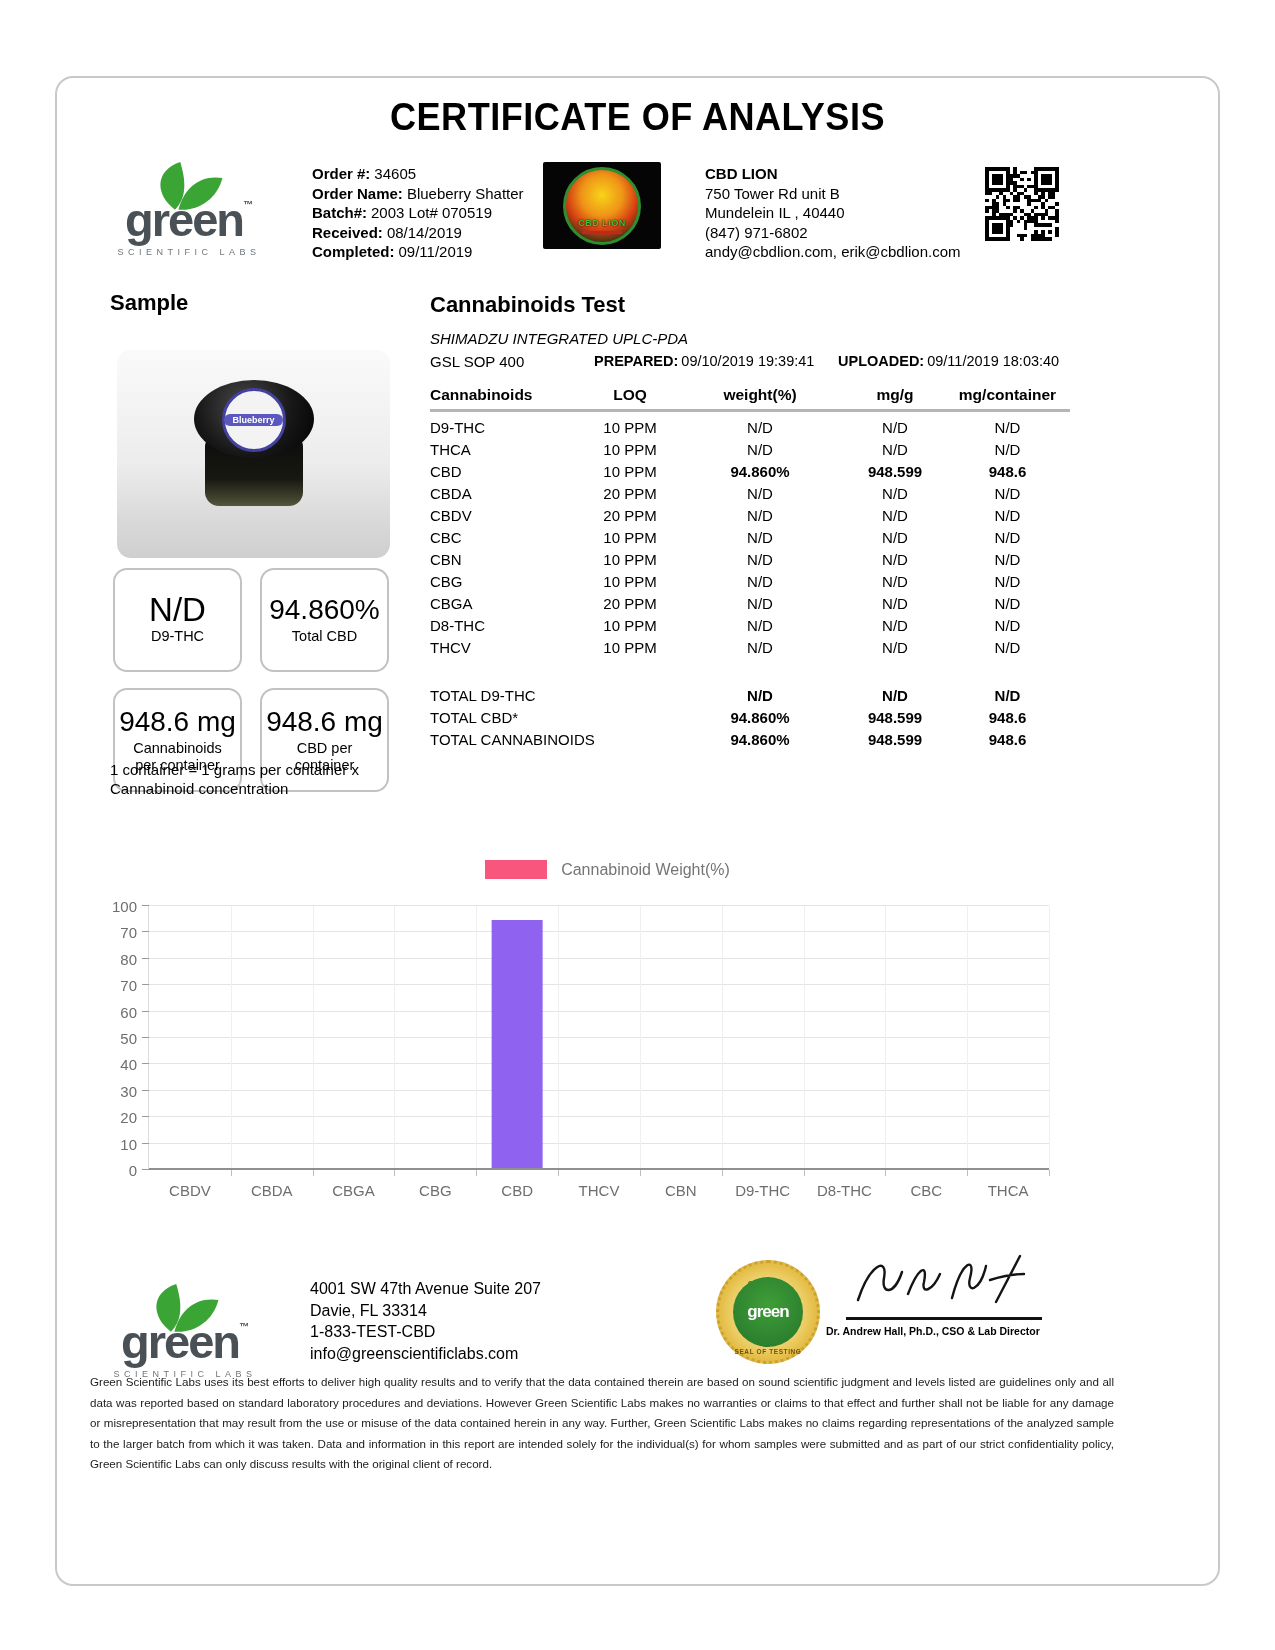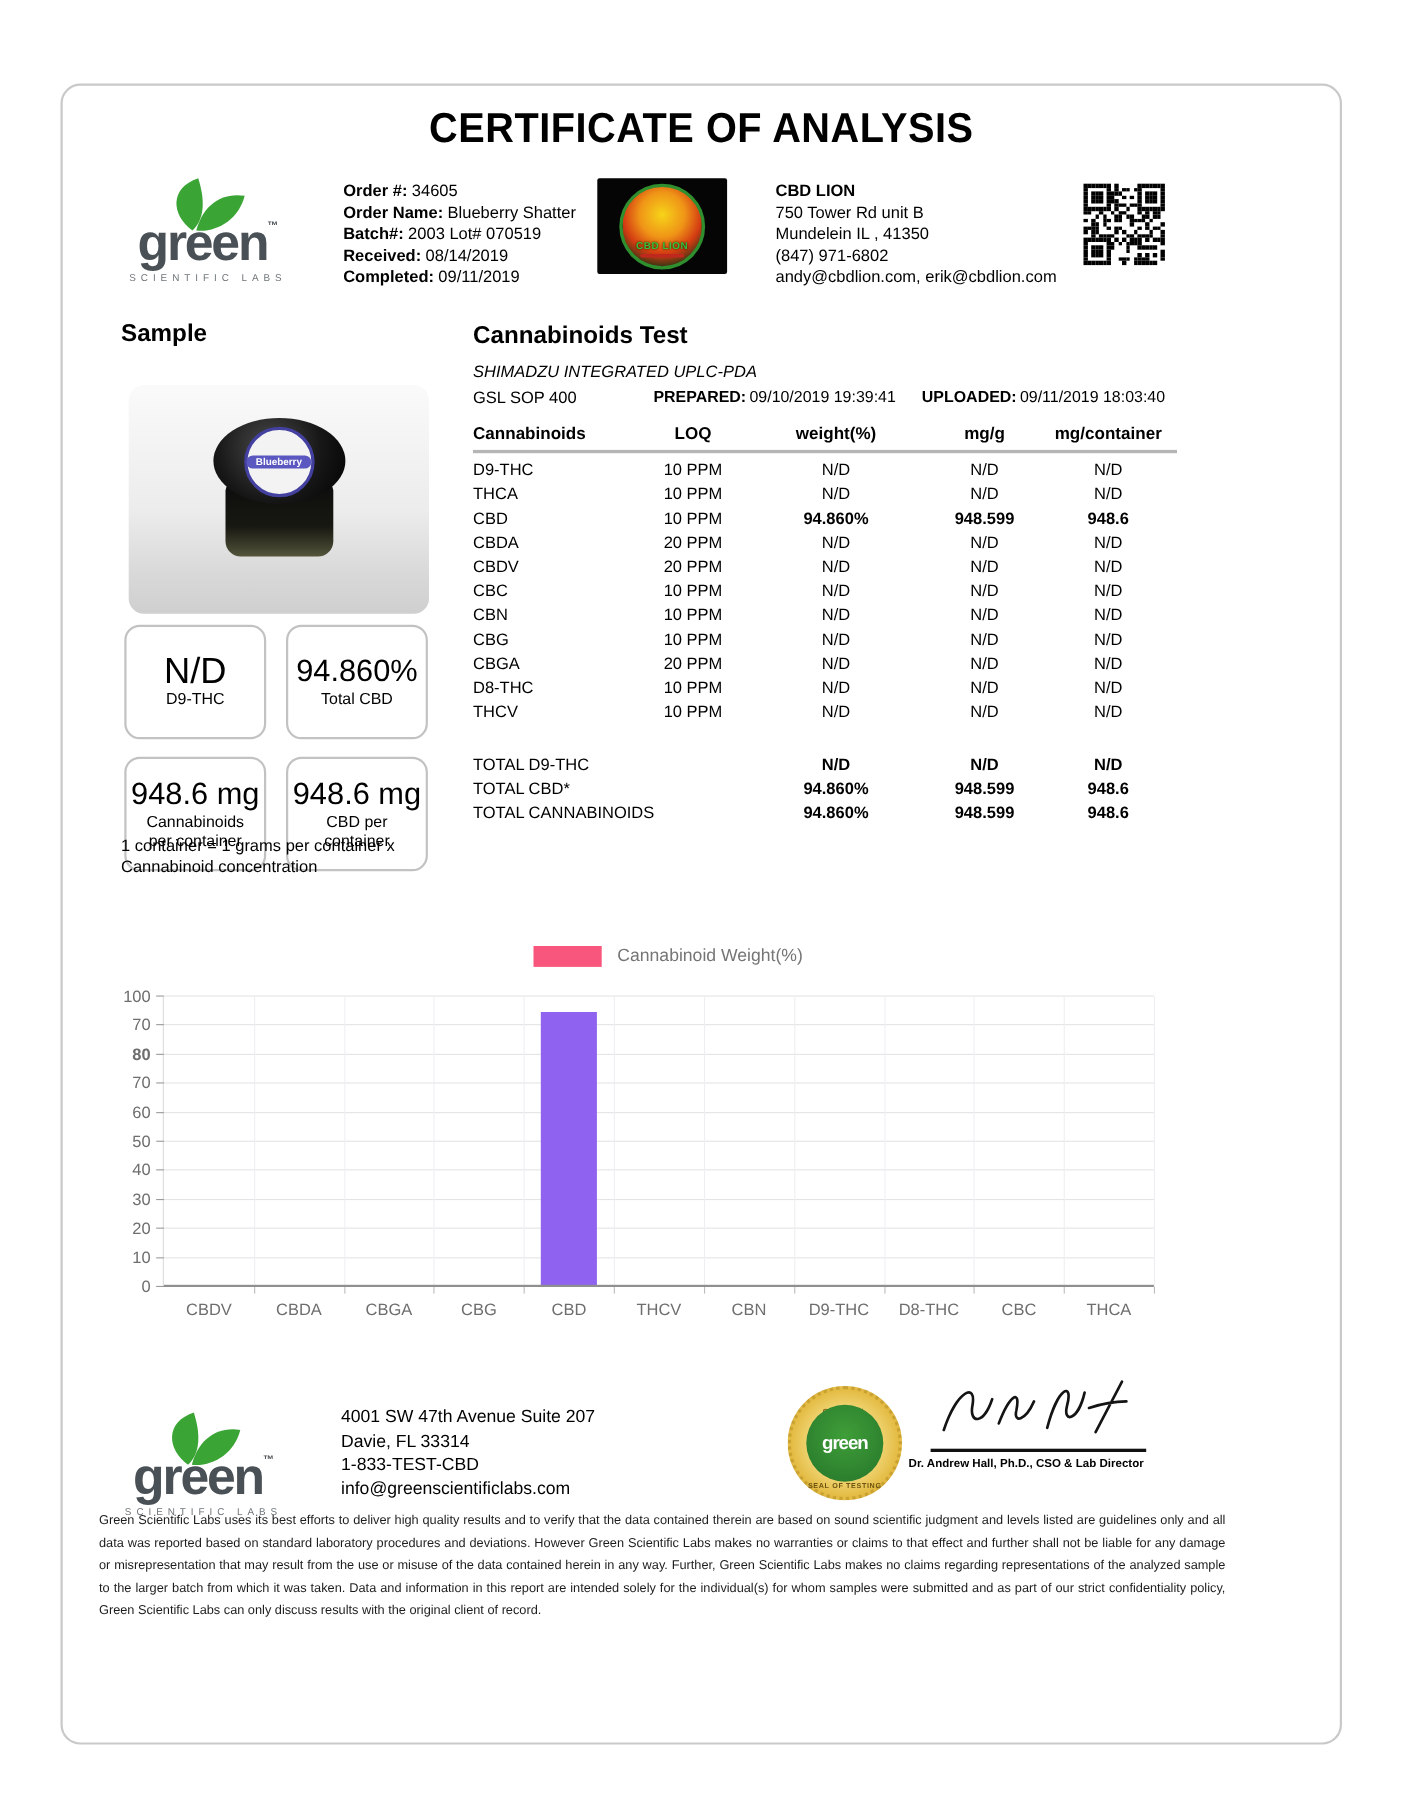--- a/index.html
+++ b/index.html
@@ -152,21 +152,21 @@
   <div class="lion-logo">
     <div class="lion-circle">
       <div class="lion-name">CBD LION</div>
       <div class="lion-subline"></div>
     </div>
   </div>
 
   <div class="client-info">
     <div class="cname">CBD LION</div>
     <div>750 Tower Rd unit B</div>
-    <div>Mundelein IL , 41350</div>
+    <div>Mundelein IL , 40440</div>
     <div>(847) 971-6802</div>
     <div>andy@cbdlion.com, erik@cbdlion.com</div>
   </div>
 
   <div class="qr">
       <div class="qrc"></div>
       <div class="qrc"></div>
       <div class="qrc"></div>
       <div class="qrc"></div>
       <div class="qrc"></div>
@@ -779,21 +779,21 @@
         <div class="ytick" style="bottom: 50%;"></div>
         <div class="ylab" style="bottom: 50%;">50</div>
         <div class="hgrid" style="bottom: 60%;"></div>
         <div class="ytick" style="bottom: 60%;"></div>
         <div class="ylab" style="bottom: 60%;">60</div>
         <div class="hgrid" style="bottom: 70%;"></div>
         <div class="ytick" style="bottom: 70%;"></div>
         <div class="ylab" style="bottom: 70%;">70</div>
         <div class="hgrid" style="bottom: 80%;"></div>
         <div class="ytick" style="bottom: 80%;"></div>
-        <div class="ylab" style="bottom: 80%; font-weight: bold;">80</div>
+        <div class="ylab" style="bottom: 80%;">80</div>
         <div class="hgrid" style="bottom: 90%;"></div>
         <div class="ytick" style="bottom: 90%;"></div>
         <div class="ylab" style="bottom: 90%;">70</div>
         <div class="hgrid" style="bottom: 100%;"></div>
         <div class="ytick" style="bottom: 100%;"></div>
         <div class="ylab" style="bottom: 100%;">100</div>
         <div class="vgrid" style="left: 9.09091%;"></div>
         <div class="xtick" style="left: 9.09091%;"></div>
         <div class="vgrid" style="left: 18.1818%;"></div>
         <div class="xtick" style="left: 18.1818%;"></div>

